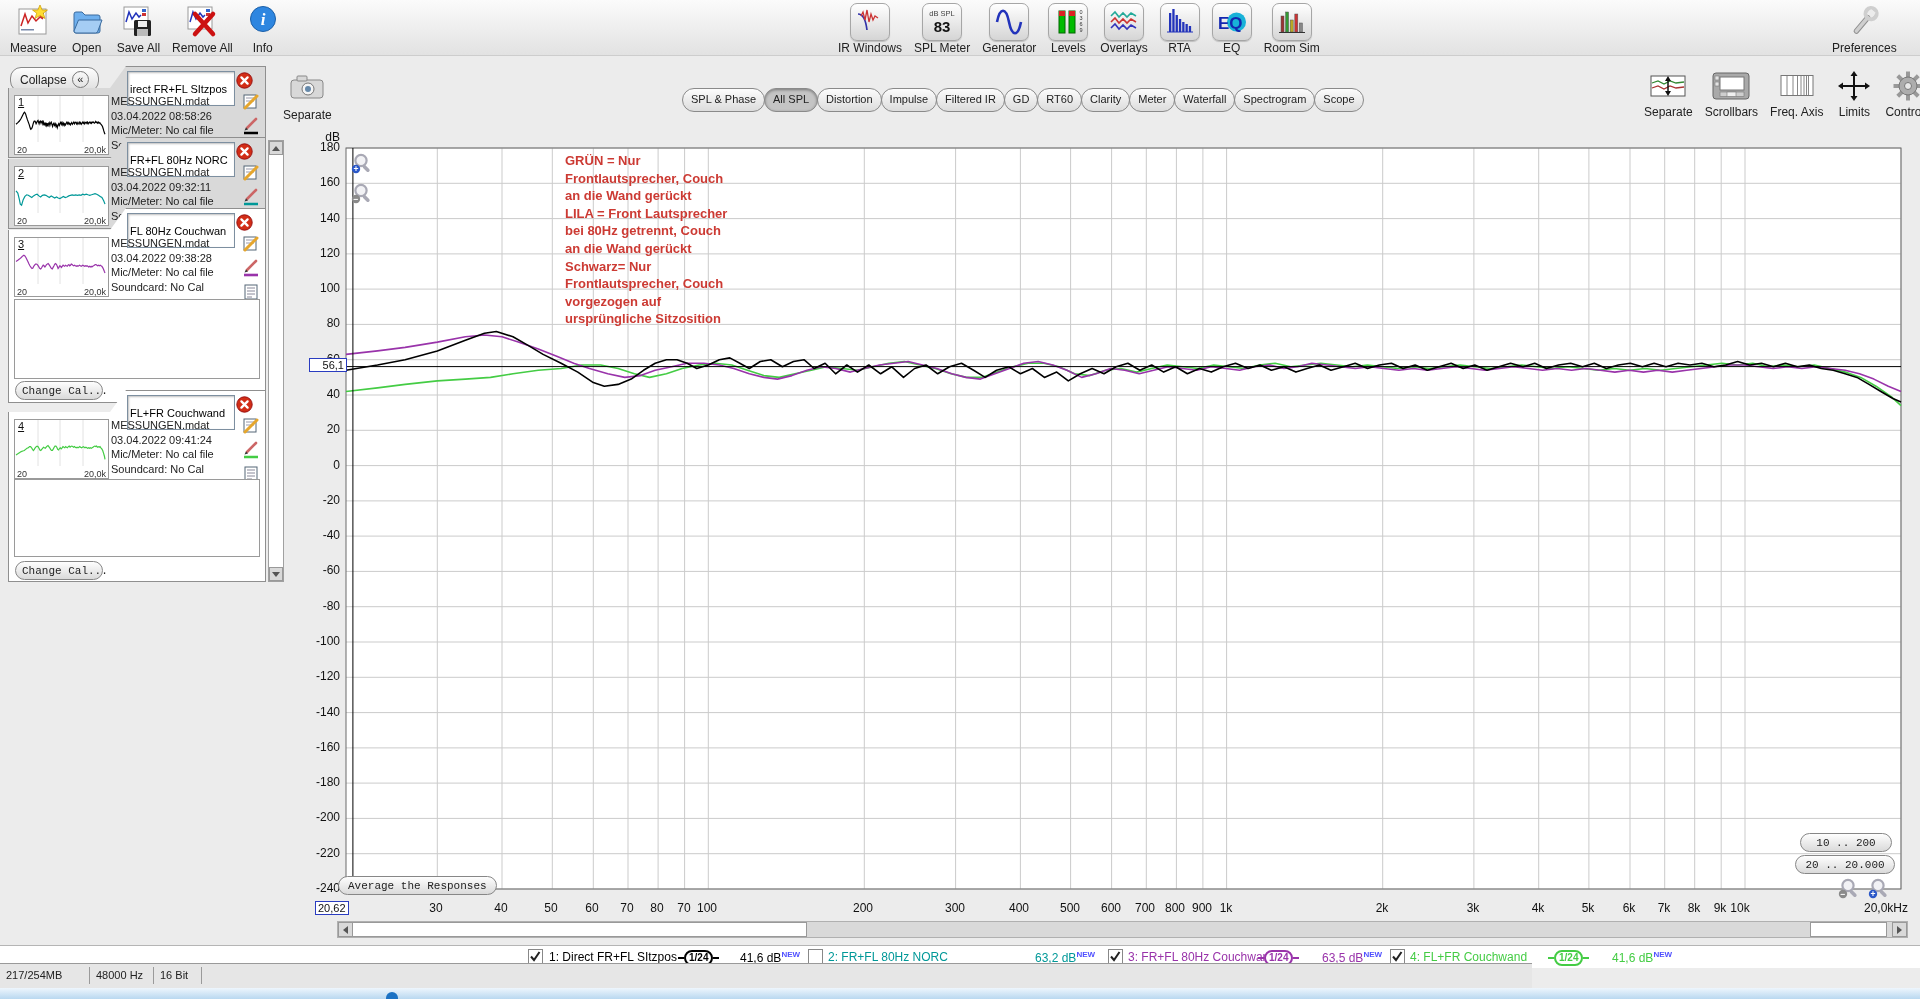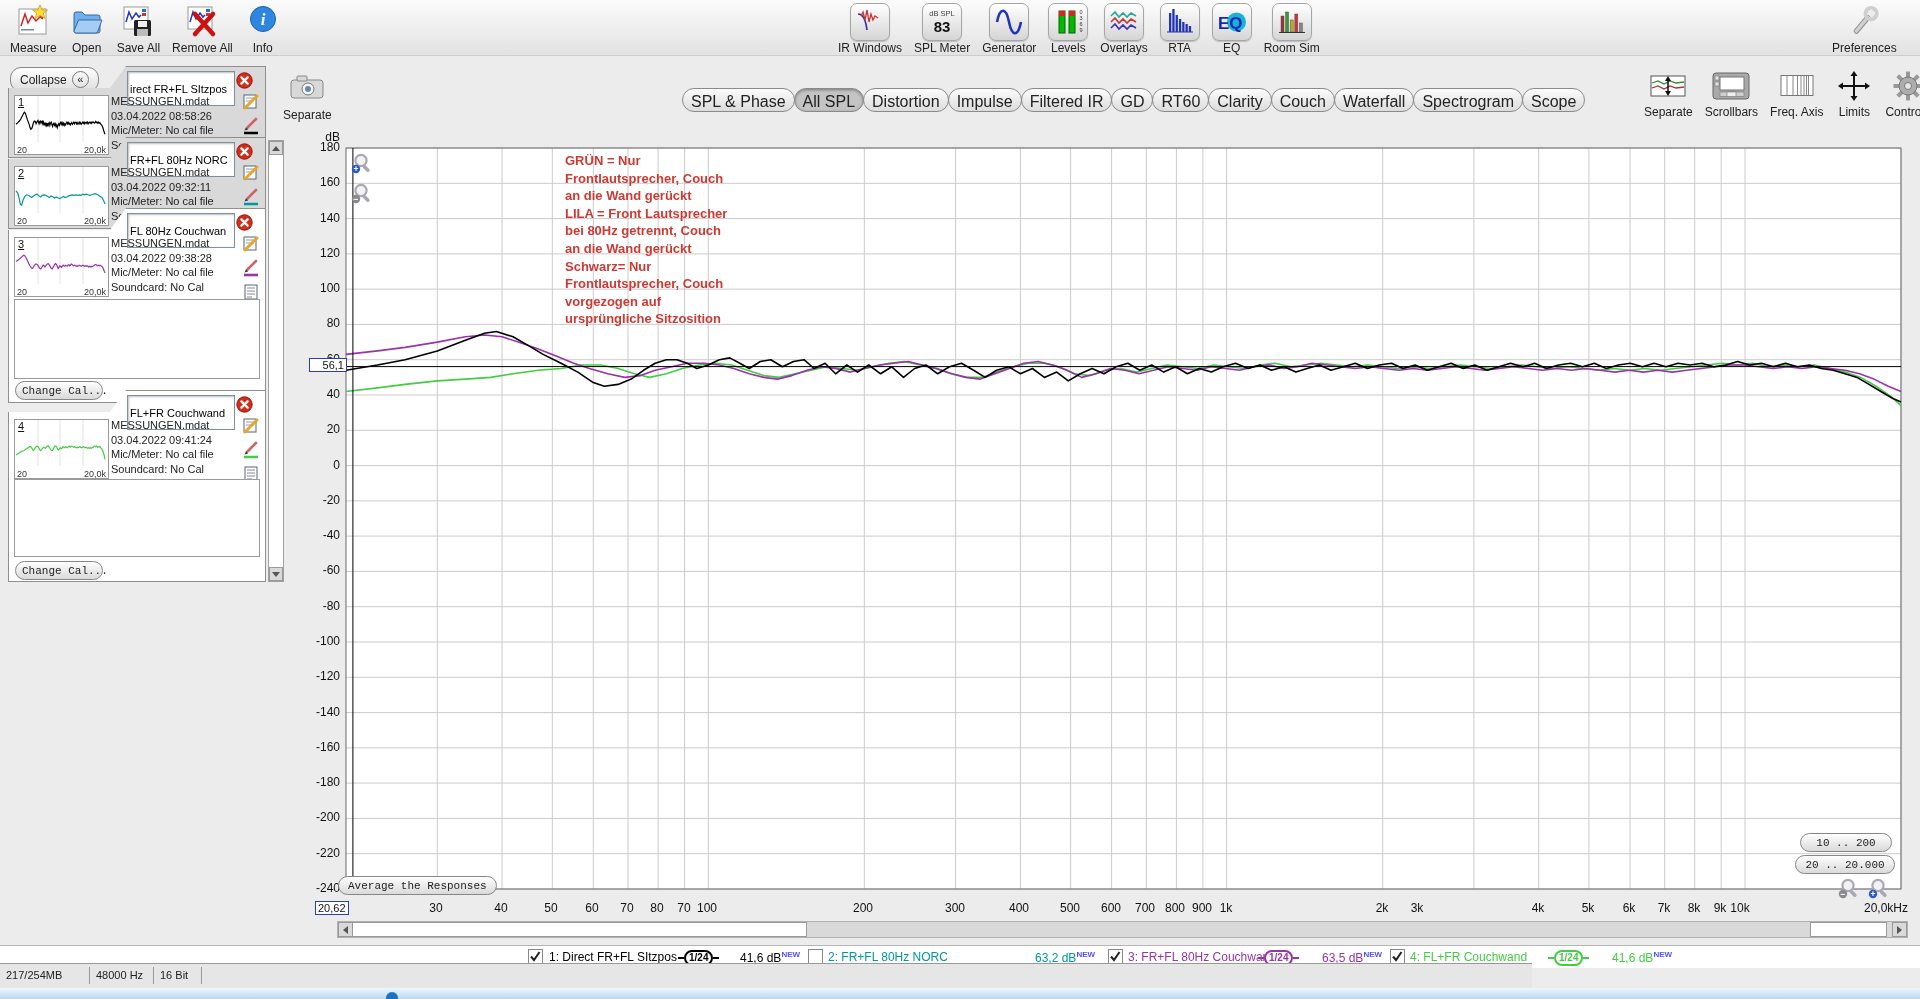--- a/index.html
+++ b/index.html
@@ -16,21 +16,21 @@
          box-shadow:0 1px 1px rgba(0,0,0,.18)}
   .lbl{margin-top:1px;white-space:nowrap}
   
   #collapse-btn{position:absolute;left:10px;top:67px;height:23px;padding:0 9px;border:1px solid #888;
       border-radius:11px;background:linear-gradient(#fefefe,#dedede);font-size:12px;display:flex;align-items:center;gap:5px}
   #collapse-btn .circ{width:15px;height:15px;border:1px solid #777;border-radius:50%;display:inline-flex;
       align-items:center;justify-content:center;font-size:11px;line-height:1}
   #capture{position:absolute;left:283px;top:70px;display:flex;flex-direction:column;align-items:center;font-size:12px}
   #tabs{position:absolute;left:683px;top:88px;display:flex}
   .tab{border:1px solid #8a8a8a;margin-left:-1px;background:linear-gradient(#fcfcfc,#dcdcdc);
-       font-size:16px;padding:4px 8px;height:24px;box-sizing:border-box;white-space:nowrap;border-radius:12px}
+       font-size:11px;padding:4px 8px;height:24px;box-sizing:border-box;white-space:nowrap;border-radius:12px}
   .tab.active{background:#c4c4c4;box-shadow:inset 0 1px 3px rgba(0,0,0,.4)}
   #gtools-right{position:absolute;left:1638px;top:66px;display:flex}
   
   .card{position:absolute;left:8px;width:258px;background:#d9d9d9;border:1px solid #8f8f8f;box-sizing:border-box}
   .card.white{background:#ffffff}
   .mname{position:absolute;left:118px;top:4px;width:102px;height:17px;border:1px solid #7d8fa0;
          box-shadow:inset 1px 1px 2px rgba(0,0,0,.25);font-size:11px;padding:8px 2px;font-family:"Liberation Sans",sans-serif}
   .cx{position:absolute;left:227px;top:5px;width:17px;height:17px}
   .thumb{position:absolute;left:5px;top:28px;width:93px;height:58px;background:#fff;border:1px solid #9a9a9a}
   .tidx{position:absolute;left:3px;top:0;font-size:11px;text-decoration:underline;color:#111}
@@ -280,21 +280,21 @@
 </div>
 <div id="tabs">
     <div class="tab">SPL &amp; Phase</div>
     <div class="tab active">All SPL</div>
     <div class="tab">Distortion</div>
     <div class="tab">Impulse</div>
     <div class="tab">Filtered IR</div>
     <div class="tab">GD</div>
     <div class="tab">RT60</div>
     <div class="tab">Clarity</div>
-    <div class="tab">Couch</div>
+    <div class="tab">Meter</div>
     <div class="tab">Waterfall</div>
     <div class="tab">Spectrogram</div>
     <div class="tab">Scope</div>
   </div>
 <div id="gtools-right">
     <div class="tool">
       <div class="glyph">
         <svg width="38" height="34" viewBox="0 0 38 34" xmlns="http://www.w3.org/2000/svg">
           <rect x="2" y="7" width="34" height="20" fill="#fff" stroke="#555"></rect>
     <polyline points="3,14 9,12 15,15 21,12 27,14 35,13" stroke="#383" fill="none" stroke-width="1.3"></polyline>
@@ -608,21 +608,21 @@
     <div class="xlab" style="left:863px">200</div>
     <div class="xlab" style="left:955px">300</div>
     <div class="xlab" style="left:1019px">400</div>
     <div class="xlab" style="left:1070px">500</div>
     <div class="xlab" style="left:1111px">600</div>
     <div class="xlab" style="left:1145px">700</div>
     <div class="xlab" style="left:1175px">800</div>
     <div class="xlab" style="left:1202px">900</div>
     <div class="xlab" style="left:1226px">1k</div>
     <div class="xlab" style="left:1382px">2k</div>
-    <div class="xlab" style="left:1417px">3k</div>
+    <div class="xlab" style="left:1473px">3k</div>
     <div class="xlab" style="left:1538px">4k</div>
     <div class="xlab" style="left:1588px">5k</div>
     <div class="xlab" style="left:1629px">6k</div>
     <div class="xlab" style="left:1664px">7k</div>
     <div class="xlab" style="left:1694px">8k</div>
     <div class="xlab" style="left:1720px">9k</div>
     <div class="xlab" style="left:1740px">10k</div>
     <div class="xlab right" style="left:1908px">20,0kHz</div>
     <div class="curbox" style="left:309px;top:358px;width:32px;text-align:right">56,1</div>
     <div class="curbox" style="left:315px;top:901px">20,62</div>

